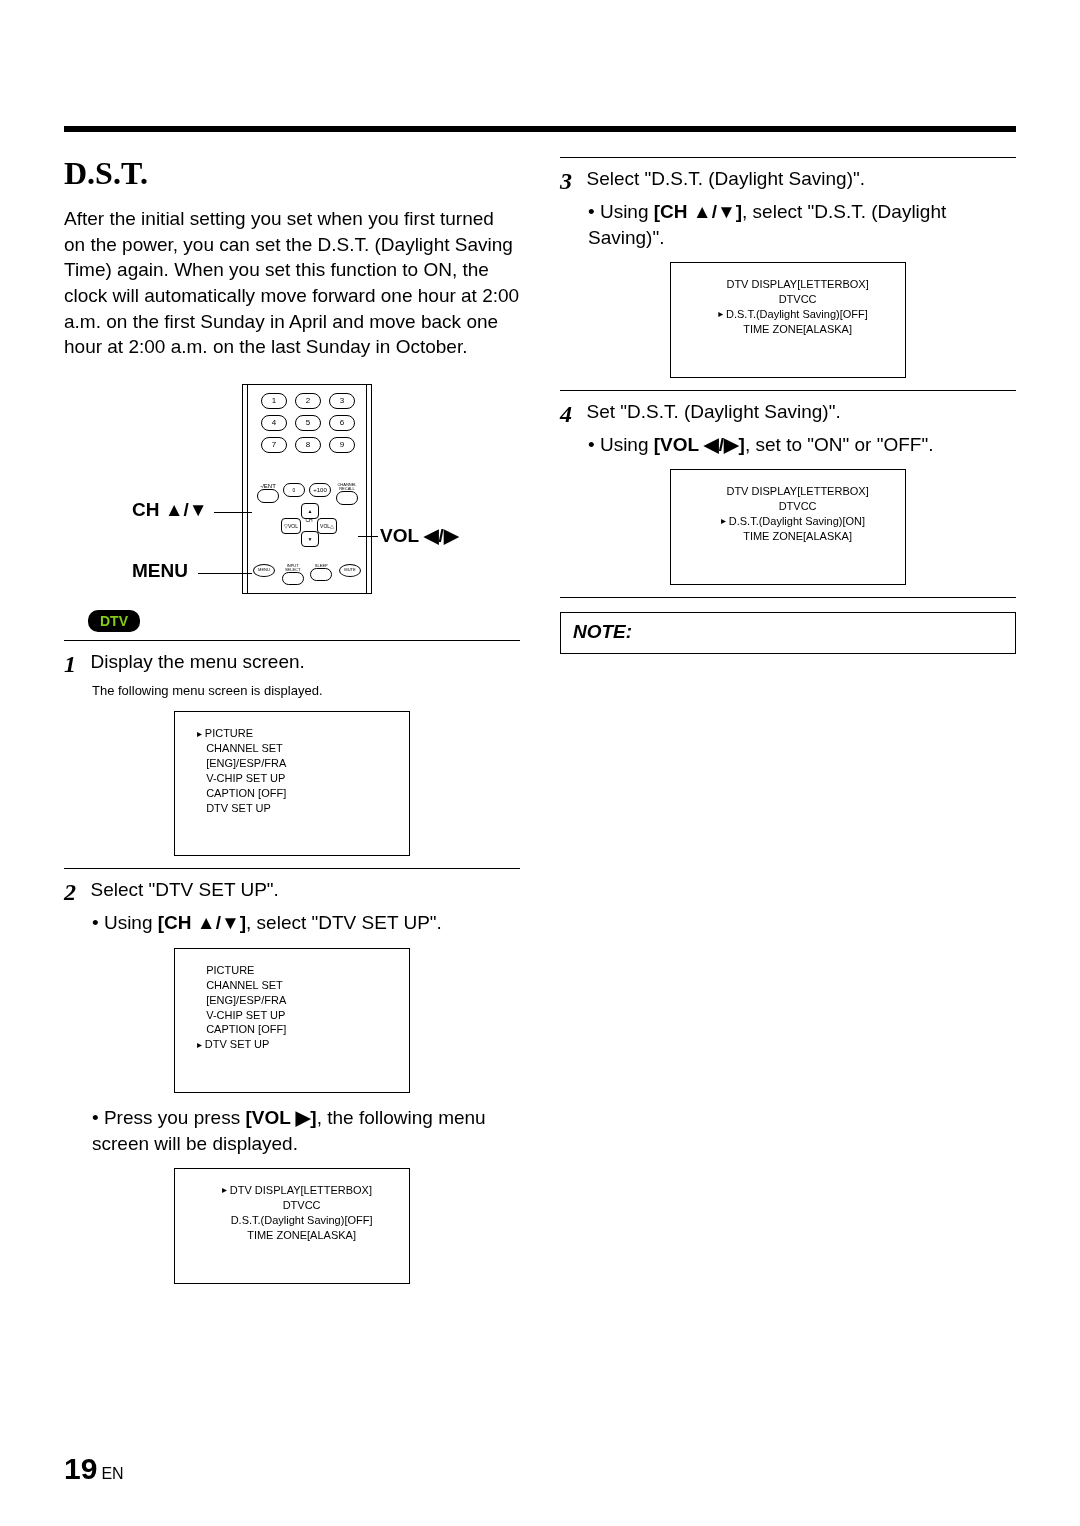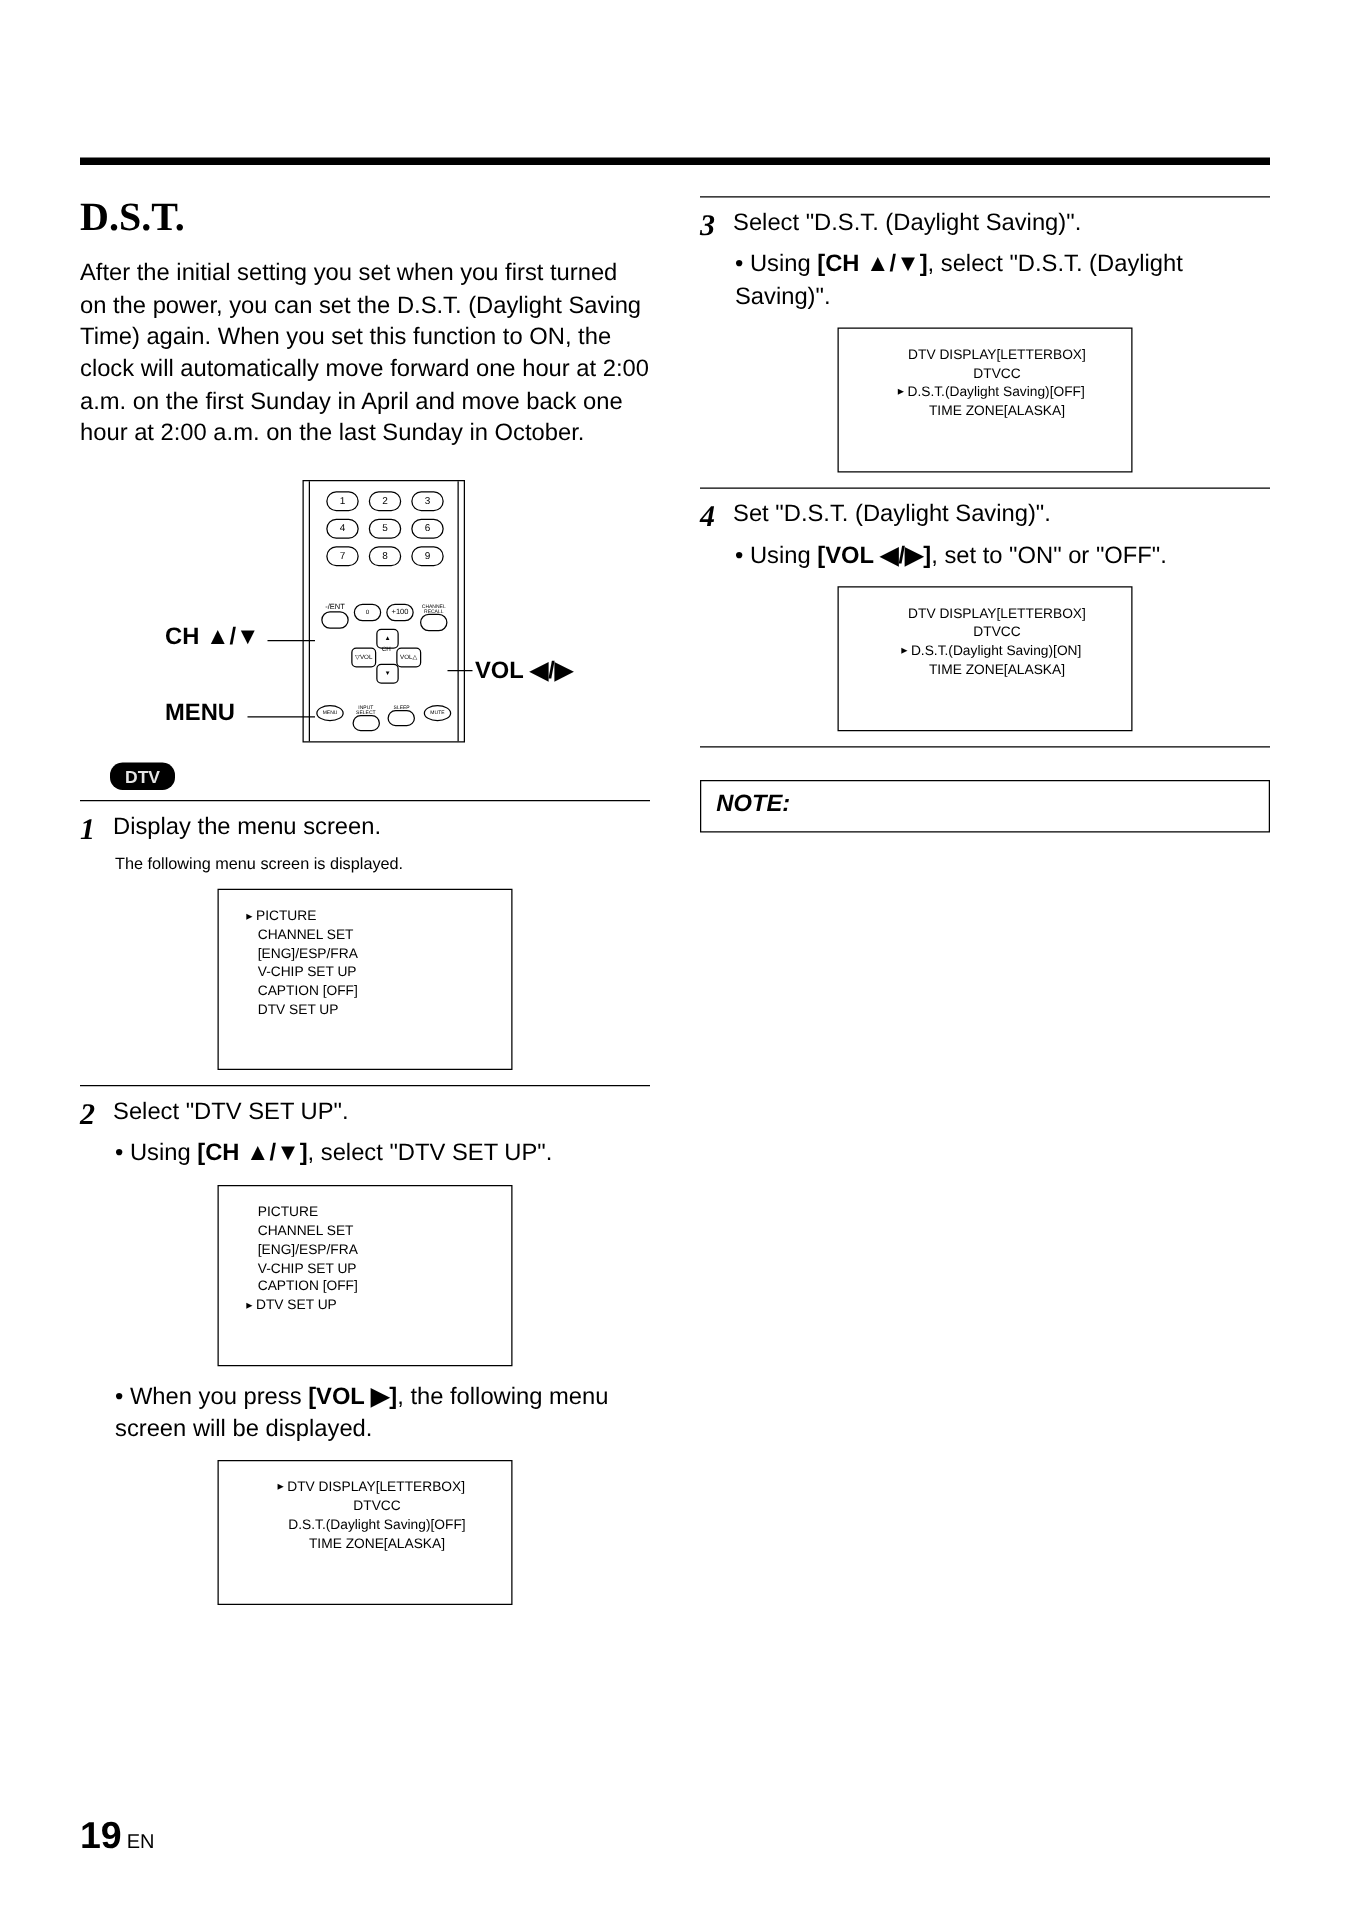--- a/index.html
+++ b/index.html
@@ -135,21 +135,21 @@
     font-weight: bold;
     white-space: nowrap;
   }
   .leader-line {
     position:absolute;
     background:#000;
   }
   .dtv-badge {
     display:inline-block;
     background:#000;
-    color:#e5e5e5;
+    color:#84cc16;
     font-size:14px;
     font-weight:bold;
     padding:3px 12px;
     border-radius:10px;
   }
   .step-divider {
     border: none;
     border-top: 1.5px solid #000;
     margin: 8px 0 10px 0;
   }
@@ -183,21 +183,21 @@
     font-family: Arial, Helvetica, sans-serif;
     line-height:1.35;
   }
   .osd .row { display:flex; justify-content:center; white-space:nowrap;}
   .osd .ind { padding-left:10px; }
   .cursor::before { content:"\25B8\00A0"; font-size:10px; }
   .noind::before { content:"\00A0\00A0\00A0"; }
   .note-box {
     border:1.5px solid #000;
     padding:8px 12px 10px 12px;
-    margin-top:26px;
+    margin-top:14px;
   }
   .note-title {
     font-weight:bold;
     font-style:italic;
     font-size:19px;
   }
   .note-body {
     font-style: italic;
     font-size: 17px;
     line-height:1.3;
@@ -313,21 +313,21 @@
     <div class="osd" id="osd2">
         <div class="ind noind">PICTURE</div>
         <div class="ind noind">CHANNEL SET</div>
         <div class="ind noind">[ENG]/ESP/FRA</div>
         <div class="ind noind">V-CHIP SET UP</div>
         <div class="ind noind">CAPTION [OFF]</div>
         <div class="ind cursor">DTV SET UP</div>
       </div>
 
     <div class="bullet-row">
-      <span>• When you press </span><span class="bold">[VOL ▶]</span><span>, the following menu screen will be displayed.</span>
+      <span>• Press you press </span><span class="bold">[VOL ▶]</span><span>, the following menu screen will be displayed.</span>
     </div>
 
     <div class="osd" id="osd3">
         <div class="row ind cursor">
           <span>DTV DISPLAY</span>
           <span>[LETTERBOX]</span>
         </div>
         <div class="row ind noind">
           <span>DTVCC</span>
           <span></span>

